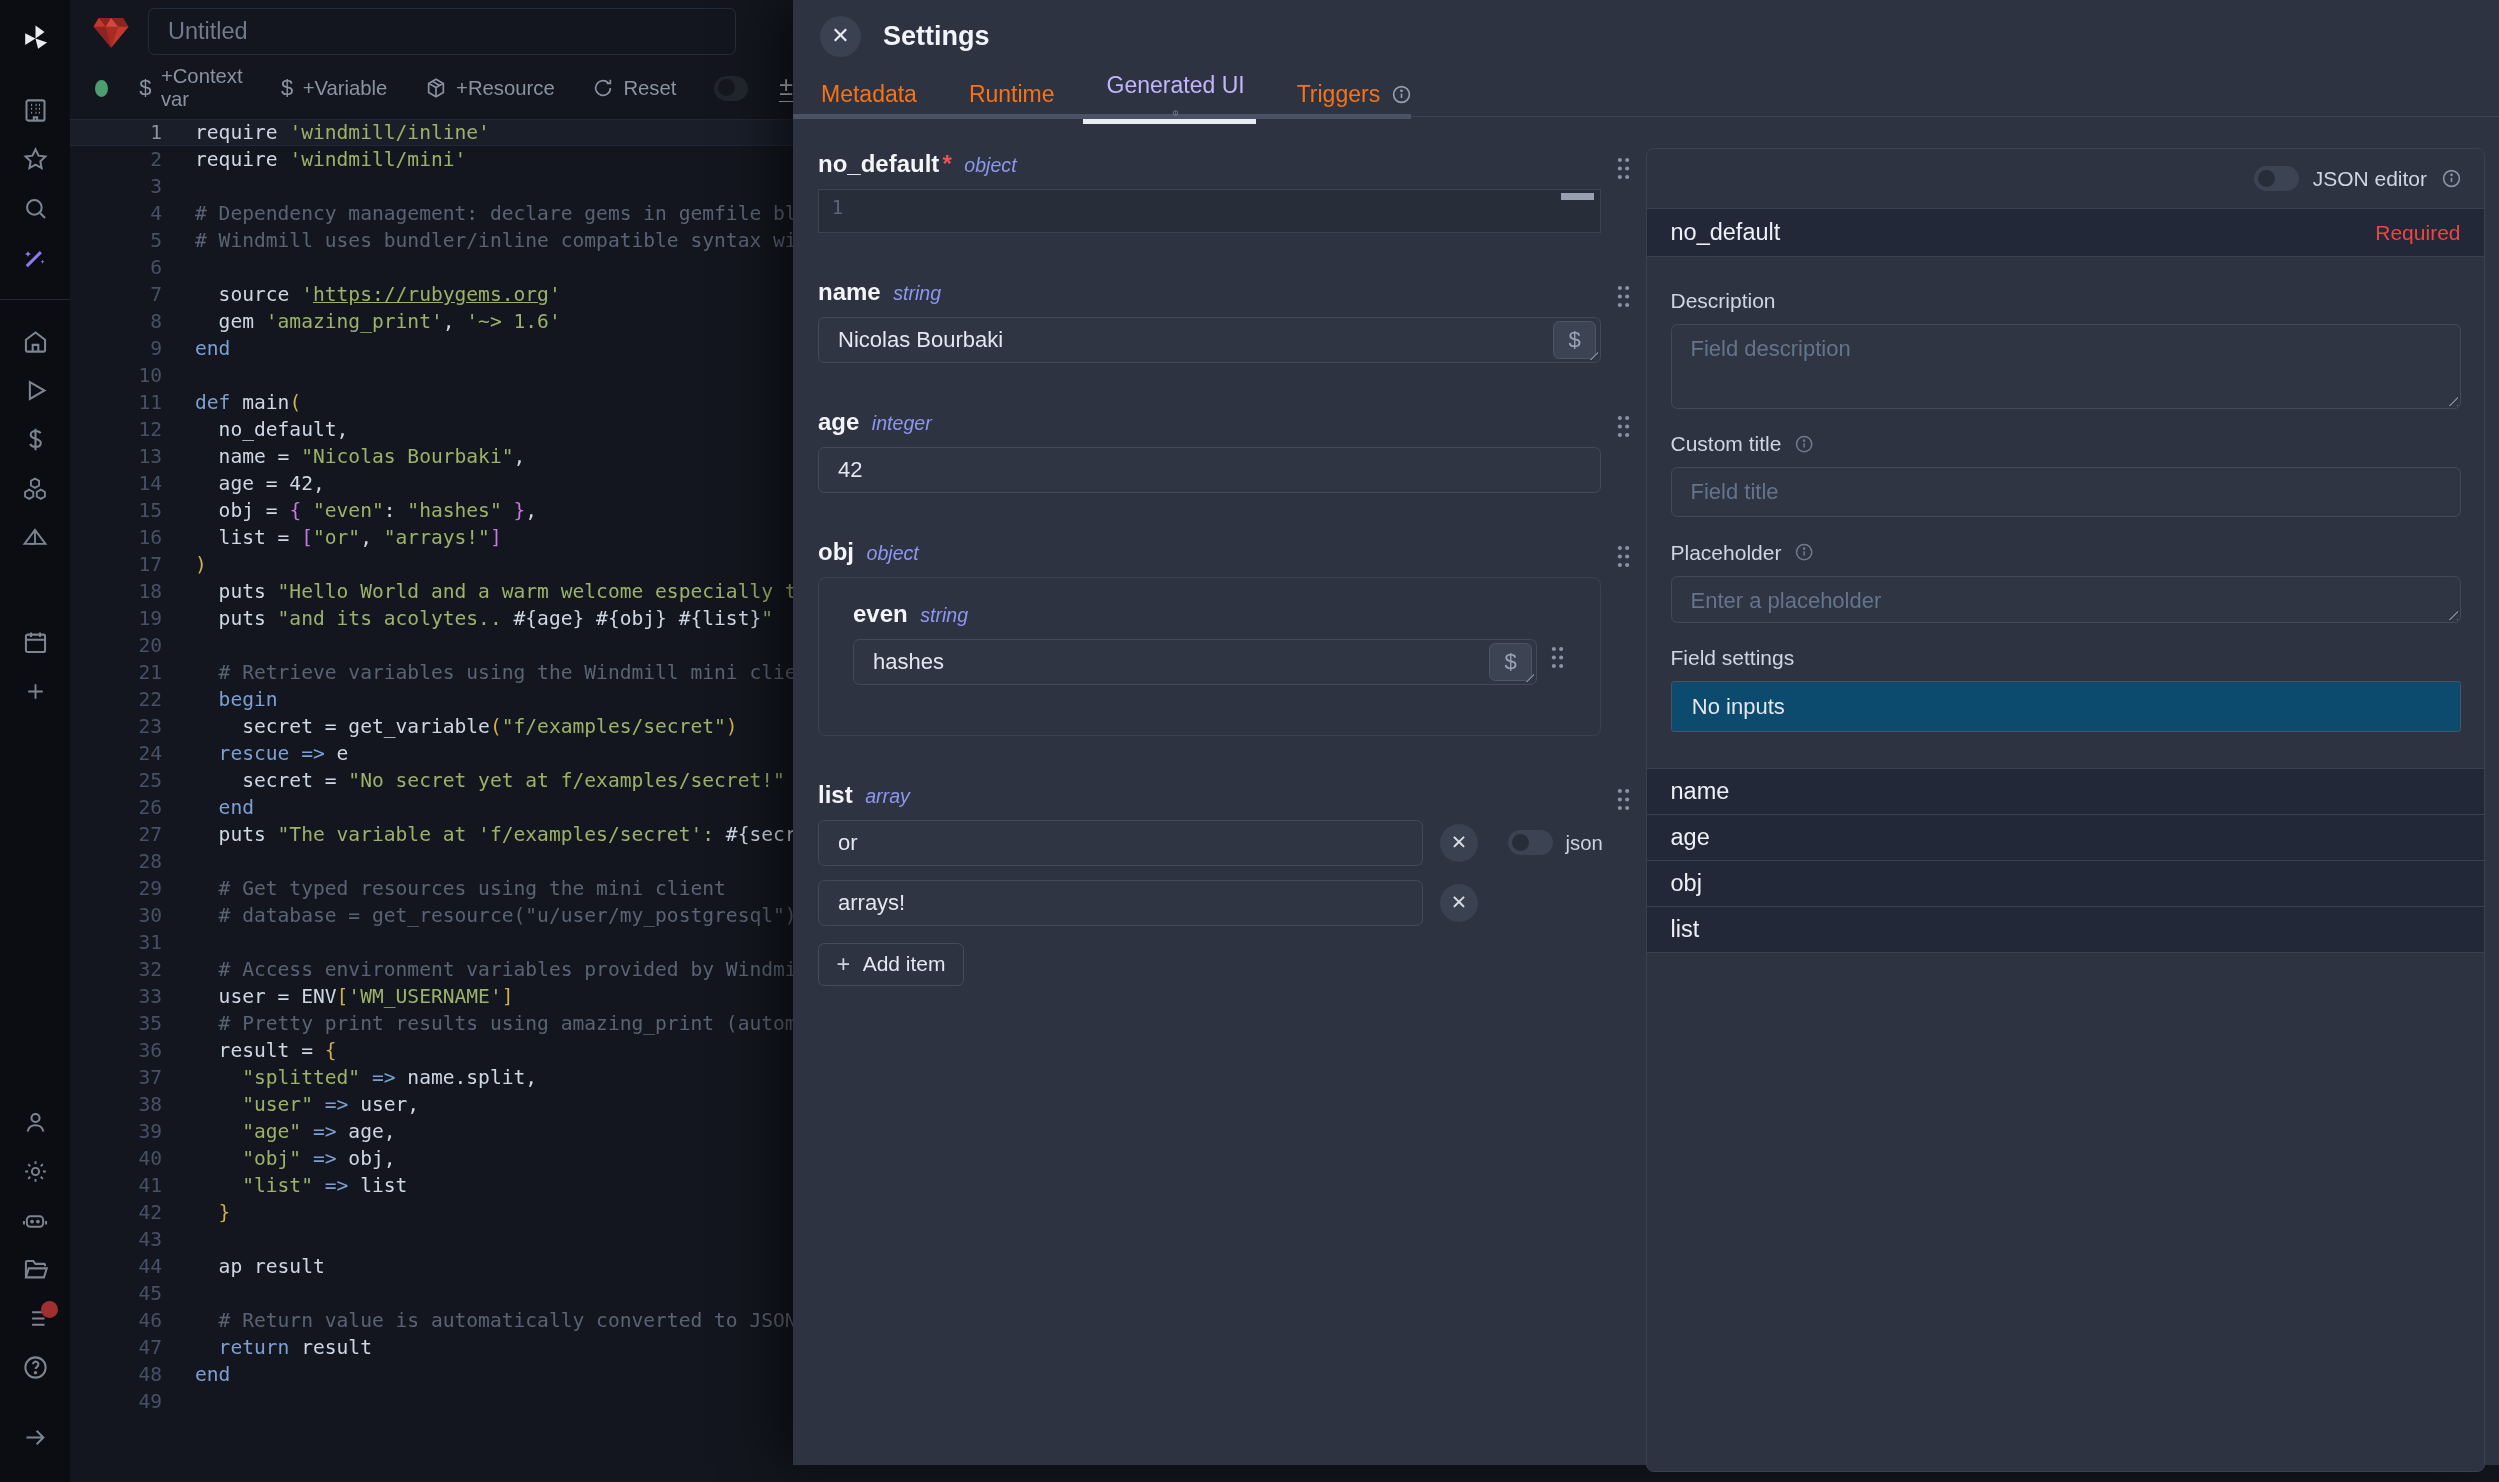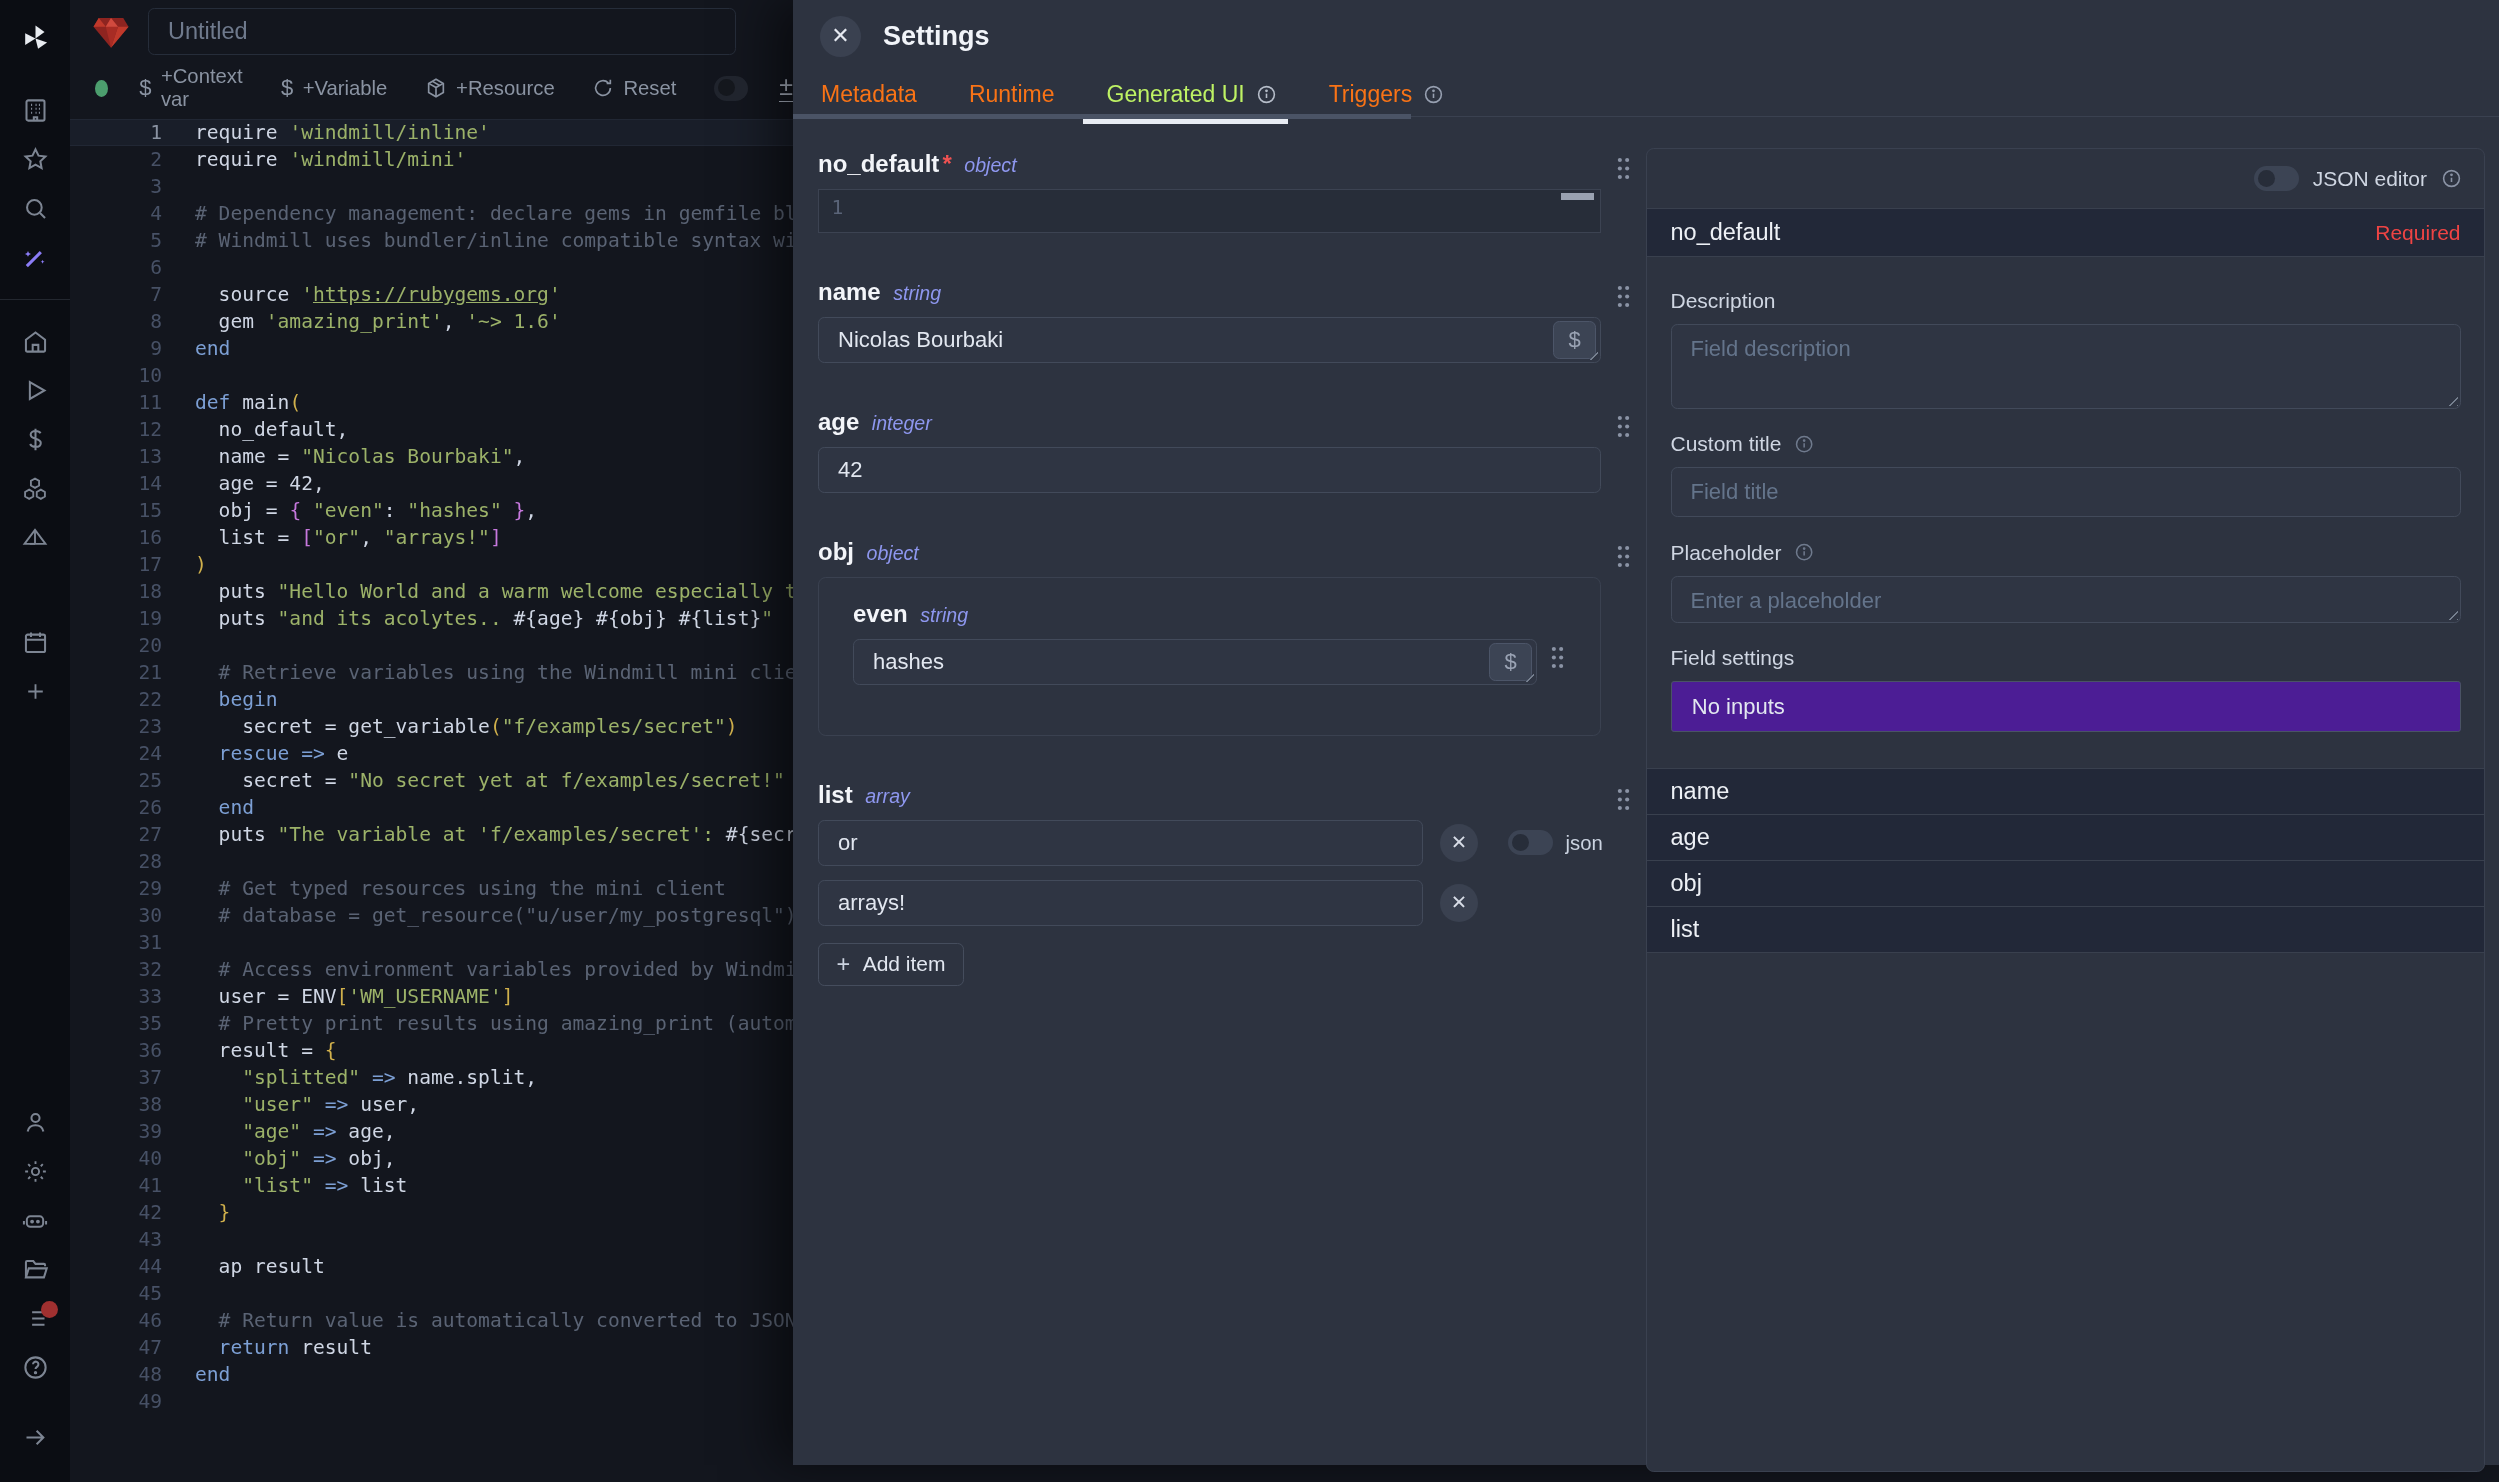--- a/index.html
+++ b/index.html
@@ -36,21 +36,21 @@
   .ct .com{color:#5a6374;} .ct .ylw{color:#d0b04c;} .ct .pnk{color:#c678dd;}
   .ct .lnk{color:#9cb269;text-decoration:underline;}
   
   .drawer{width:1707px;height:1465px;flex-shrink:0;background:#2d3340;display:flex;flex-direction:column;box-shadow:-19px 0 47px rgba(0,0,0,.5);box-sizing:border-box;}
   .drawer-header{height:72px;display:flex;align-items:center;gap:22px;padding:0 27px;flex-shrink:0;}
   .close-btn{width:41px;height:41px;border-radius:50%;background:#3a4150;color:#e5e9f0;font-size:22px;display:flex;align-items:center;justify-content:center;cursor:pointer;flex-shrink:0;}
   .drawer-title{font-size:27px;font-weight:bold;color:#f1f4f9;}
   .tabbar{display:flex;gap:52px;padding:0 28px;border-bottom:1.6px solid #3a4150;height:44px;position:relative;flex-shrink:0;}
   .tab-band{position:absolute;left:0;bottom:-3.1px;width:618px;height:4.7px;background:#4a5365;}
   .tab{font-size:23px;color:#f97316;display:flex;gap:11px;align-items:center;position:relative;z-index:1;}
-  .tab.active{color:#bef264;}
+  .tab.active{color:#c4b5fd;flex-direction:column;}
   .tab .ul{position:absolute;bottom:-7.8px;left:-23.5px;right:-11px;height:4.7px;background:transparent;}
   .tab.active .ul{background:#e8ecf3;}
   .drawer-body{flex:1;display:flex;min-height:0;padding-top:20.3px;}
   
   .form-col{width:853px;flex-shrink:0;padding:12.5px 0 0 25px;box-sizing:border-box;}
   .field{display:flex;margin-bottom:45px;}
   .field-main{flex:1;min-width:0;}
   .handle-col{width:45px;display:flex;justify-content:center;align-items:flex-start;padding-top:6.3px;flex-shrink:0;}
   .flabel{display:flex;align-items:baseline;gap:12.5px;margin-bottom:11px;}
   .fname{font-size:24px;font-weight:bold;color:#f3f5f9;}
@@ -81,21 +81,21 @@
   .panel-top{height:59px;display:flex;align-items:center;justify-content:flex-end;gap:14px;padding:0 22px;flex-shrink:0;}
   .panel-top .lbl{font-size:21px;color:#cfd6e2;}
   .panel-selected{height:47px;background:#222838;border-top:0.8px solid #39404e;border-bottom:0.8px solid #39404e;display:flex;align-items:center;justify-content:space-between;padding:0 23.5px;flex-shrink:0;}
   .panel-selected .nm{font-size:23.5px;color:#eef1f6;}
   .panel-selected .badge{font-size:21px;color:#ef4444;}
   .panel-form{padding:7.8px 23.5px 0;}
   .plabel{font-size:21px;color:#cfd6e2;display:flex;gap:12.5px;align-items:center;margin:23.5px 0 11px;}
   .p-area{background:#2f3543;border:0.8px solid #424a5a;border-radius:6.3px;position:relative;}
   .p-area textarea,.p-area input{width:100%;background:none;border:none;outline:none;resize:none;color:#e2e7f0;font-size:22px;padding:11px 19px;box-sizing:border-box;font-family:"Liberation Sans",sans-serif;display:block;}
   .p-area textarea::placeholder,.p-area input::placeholder,.text-input input::placeholder{color:#64748b;}
-  .p-select{height:49px;border:0.8px solid #4a5365;border-radius:3.1px;background:#4c1d95;display:flex;align-items:center;padding:0 20.3px;color:#e2e7f0;font-size:22px;margin-top:1.6px;cursor:pointer;}
+  .p-select{height:49px;border:0.8px solid #4a5365;border-radius:3.1px;background:#0c4a6e;display:flex;align-items:center;padding:0 20.3px;color:#e2e7f0;font-size:22px;margin-top:1.6px;cursor:pointer;}
   .panel-rows{margin-top:36px;border-top:0.8px solid #39404e;}
   .prow{height:45px;display:flex;align-items:center;padding:0 23.5px;background:#222838;border-bottom:0.8px solid #39404e;font-size:23.5px;color:#eef1f6;cursor:pointer;}
   svg{display:block;}
 </style>
 </head>
 <body>
 
 <aside class="rail">
   <div class="ic logo">
     <svg width="31" height="31" viewBox="0 0 24 24" fill="#e8ebf0">

